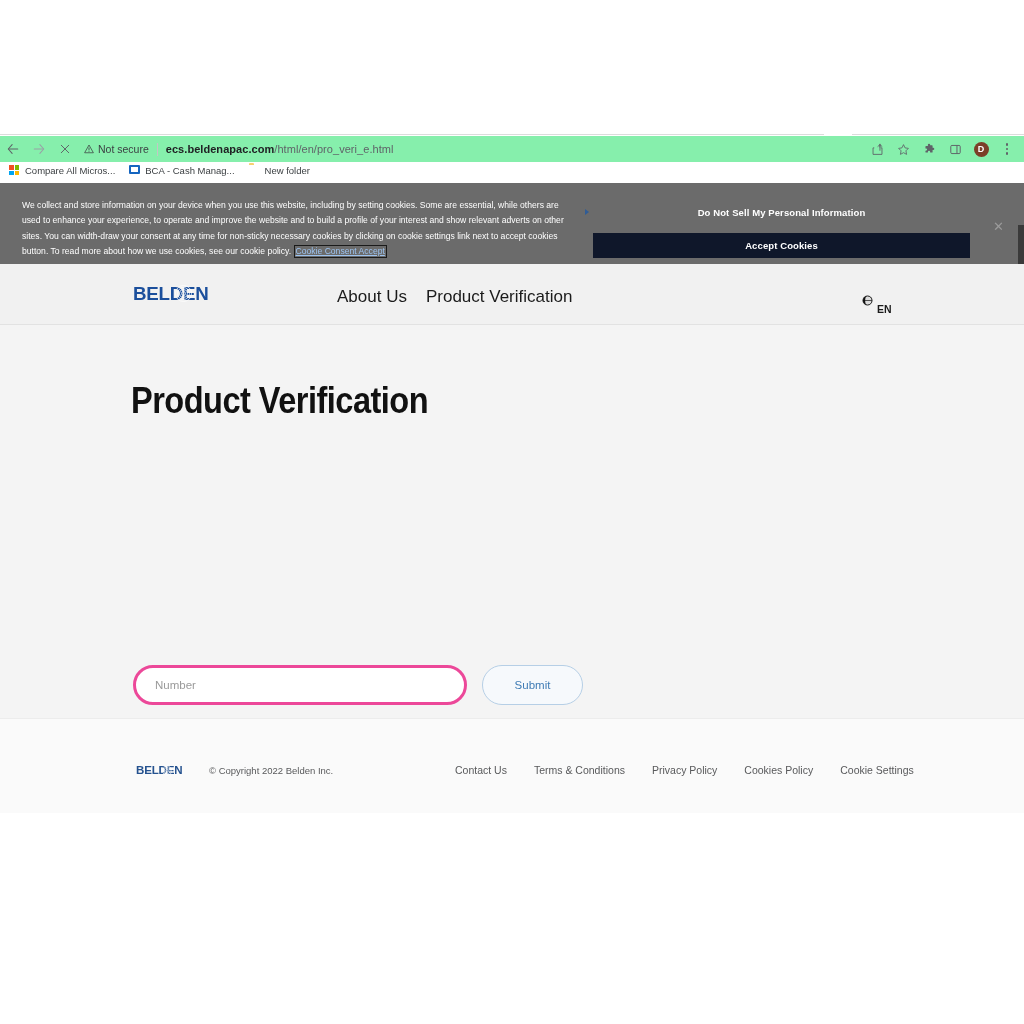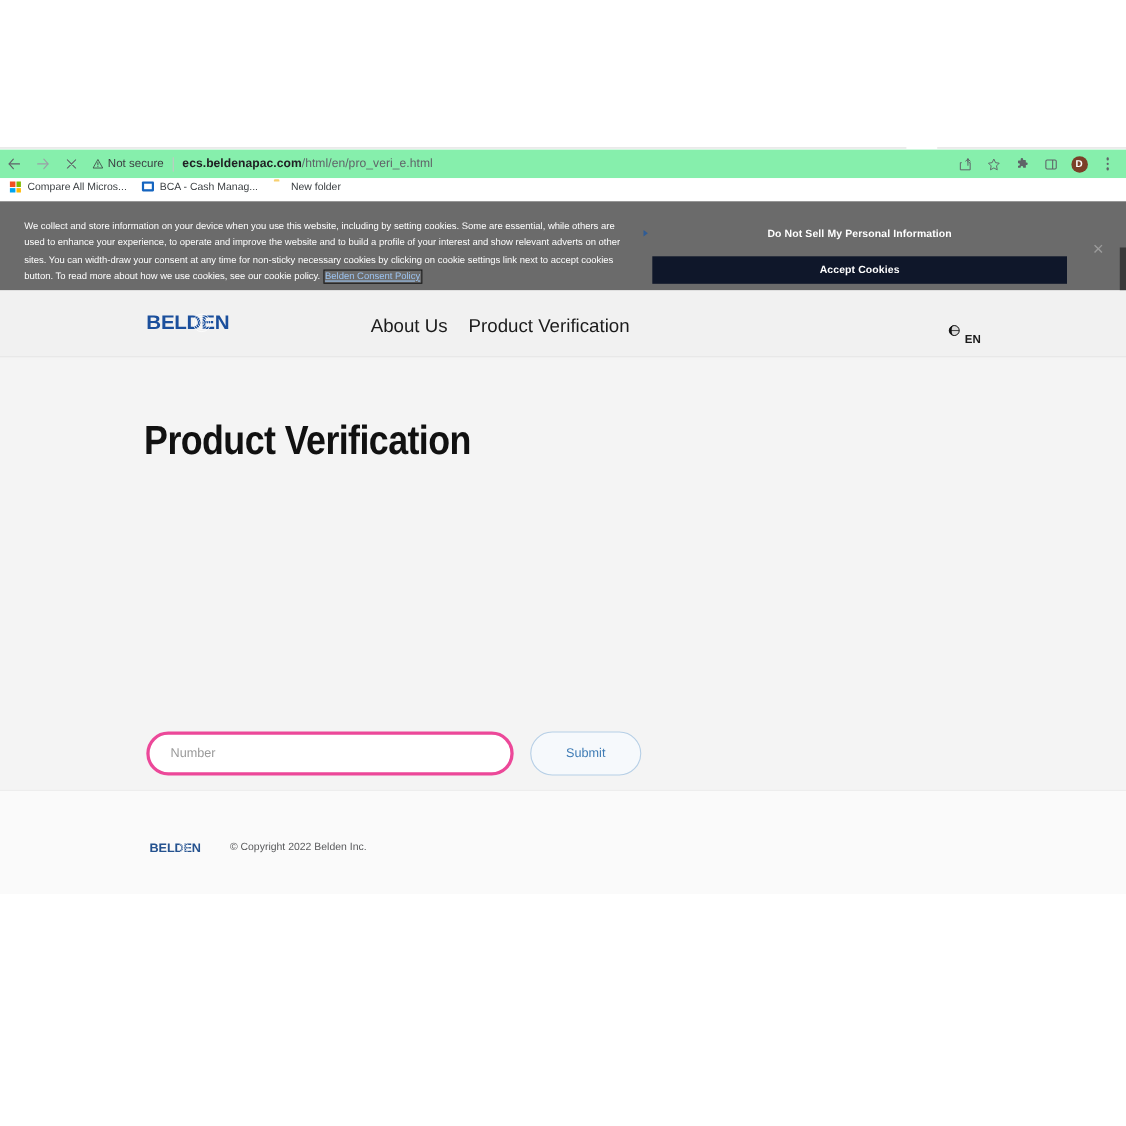--- a/index.html
+++ b/index.html
@@ -318,21 +318,21 @@
       <span class="bm-ico"><span class="folder-ico"></span></span>
       <span>New folder</span>
     </div>
   </div>
 
   <div class="viewport">
 
     <div class="cookie-banner">
       <div class="cookie-text">
         <span>We collect and store information on your device when you use this website, including by setting cookies. Some are essential, while others are used to enhance your experience, to operate and improve the website and to build a profile of your interest and show relevant adverts on other sites. You can width-draw your consent at any time for non-sticky necessary cookies by clicking on cookie settings link next to accept cookies button. To read more about how we use cookies, see our cookie policy.</span>
-        <span class="cookie-policy-link">Belden Consent Policy</span>
+        <span class="cookie-policy-link">Cookie Consent Accept</span>
       </div>
       <div class="banner-arrow"></div>
       <div class="dnsmpi">Do Not Sell My Personal Information</div>
       <button class="accept-btn">Accept Cookies</button>
       <div class="banner-close">✕</div>
       <div class="banner-scrollbar"></div>
     </div>
 
     <div class="site-header">
       <div class="logo-main">
@@ -390,16 +390,23 @@
             <text x="0" y="33" font-size="36" letter-spacing="-0.5" transform="scale(1.04,1)">BELDEN</text>
           </g>
           <g clip-path="url(#dclipB)" fill="none" stroke="#ffffff" stroke-width="2" opacity="0.95">
             <circle cx="101" cy="21" r="5"></circle>
             <circle cx="101" cy="21" r="10"></circle>
             <circle cx="101" cy="21" r="15"></circle>
           </g>
         </svg>
       </div>
       <div class="copyright">© Copyright 2022 Belden Inc.</div>
+      <div class="footer-links">
+        <span class="footer-link">Contact Us</span>
+        <span class="footer-link">Terms &amp; Conditions</span>
+        <span class="footer-link">Privacy Policy</span>
+        <span class="footer-link">Cookies Policy</span>
+        <span class="footer-link">Cookie Settings</span>
+      </div>
     </div>
 
   </div>
 </div>
 
 </body></html>

